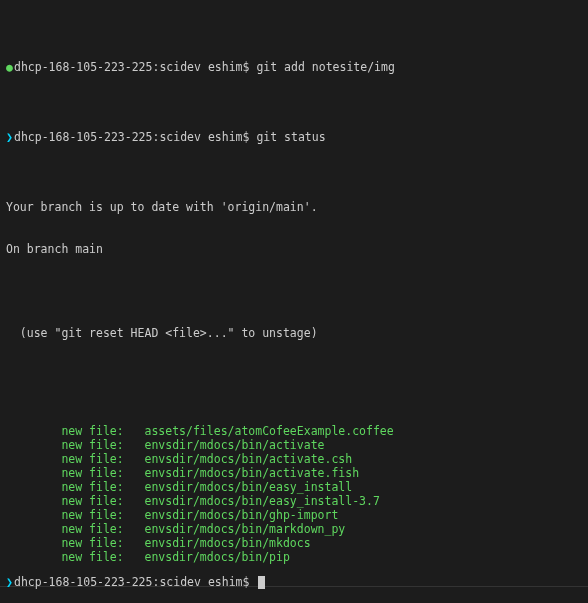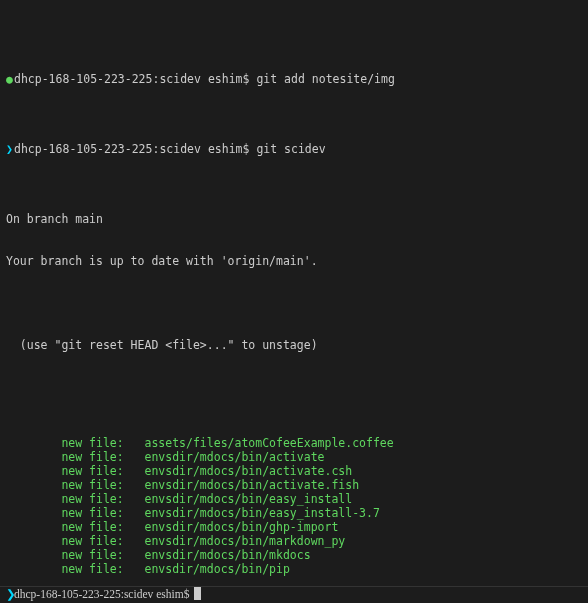--- a/index.html
+++ b/index.html
@@ -7,21 +7,21 @@
     width: 588px;
     height: 603px;
     background: #1c1c1c;
     font-family: "Menlo", "Monaco", "Consolas", monospace;
     font-size: 11.5px;
     line-height: 14px;
     color: #cccccc;
     overflow: hidden;
   }
   .terminal {
-    padding: 16px 6px;
+    padding: 4px 6px;
     white-space: pre;
     position: relative;
     height: 100%;
   }
   .line { display: block; min-height: 14px; }
   .prompt-marker {
     display: inline-block;
     width: 8px;
     color: #00d7ff;
   }
@@ -43,39 +43,38 @@
     left: 0;
     right: 0;
     bottom: 17px;
     height: 0.5px;
     background: #333;
   }
   .bottom-prompt {
     position: absolute;
     left: 0;
     right: 0;
-    bottom: 2px;
+    bottom: 14px;
     padding-left: 6px;
-    font-family: Liberation Serif, serif;
   }
 </style>
 </head>
 <body>
 
 <div class="terminal">
 
   
   <span class="line"><span class="prompt-marker green">●</span><span class="host">dhcp-168-105-223-225</span><span>:</span><span>scidev</span> <span>eshim</span><span>$</span> <span class="cmd">git add notesite/img</span></span>
 
   
-  <span class="line"><span class="prompt-marker">❯</span><span class="host">dhcp-168-105-223-225</span><span>:</span><span>scidev</span> <span>eshim</span><span>$</span> <span class="cmd">git scidev</span></span>
+  <span class="line"><span class="prompt-marker">❯</span><span class="host">dhcp-168-105-223-225</span><span>:</span><span>scidev</span> <span>eshim</span><span>$</span> <span class="cmd">git status</span></span>
 
   
+  <span class="line white">Your branch is up to date with 'origin/main'.</span>
   <span class="line white">On branch main</span>
-  <span class="line white">Your branch is up to date with 'origin/main'.</span>
   <span class="line"> </span>
   <span class="line white">  (use "git reset HEAD &lt;file&gt;..." to unstage)</span>
   <span class="line"> </span>
 
   <div id="new-files-block"><span class="line green">        new file:   assets/files/atomCofeeExample.coffee</span><span class="line green">        new file:   envsdir/mdocs/bin/activate</span><span class="line green">        new file:   envsdir/mdocs/bin/activate.csh</span><span class="line green">        new file:   envsdir/mdocs/bin/activate.fish</span><span class="line green">        new file:   envsdir/mdocs/bin/easy_install</span><span class="line green">        new file:   envsdir/mdocs/bin/easy_install-3.7</span><span class="line green">        new file:   envsdir/mdocs/bin/ghp-import</span><span class="line green">        new file:   envsdir/mdocs/bin/markdown_py</span><span class="line green">        new file:   envsdir/mdocs/bin/mkdocs</span><span class="line green">        new file:   envsdir/mdocs/bin/pip</span></div>
 
   
   
   
   

